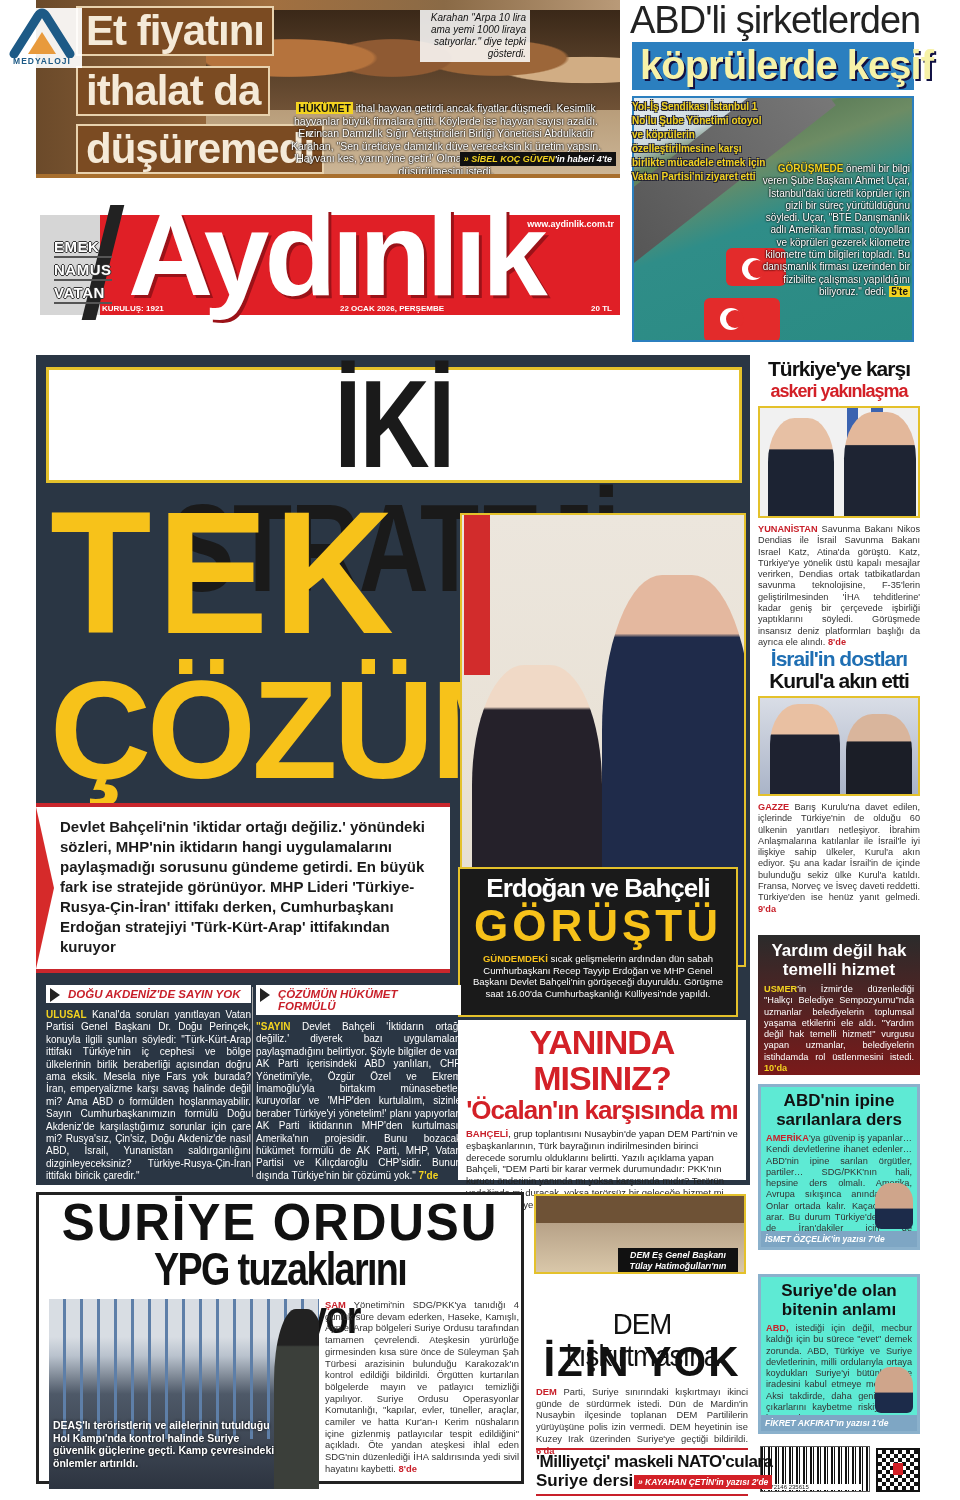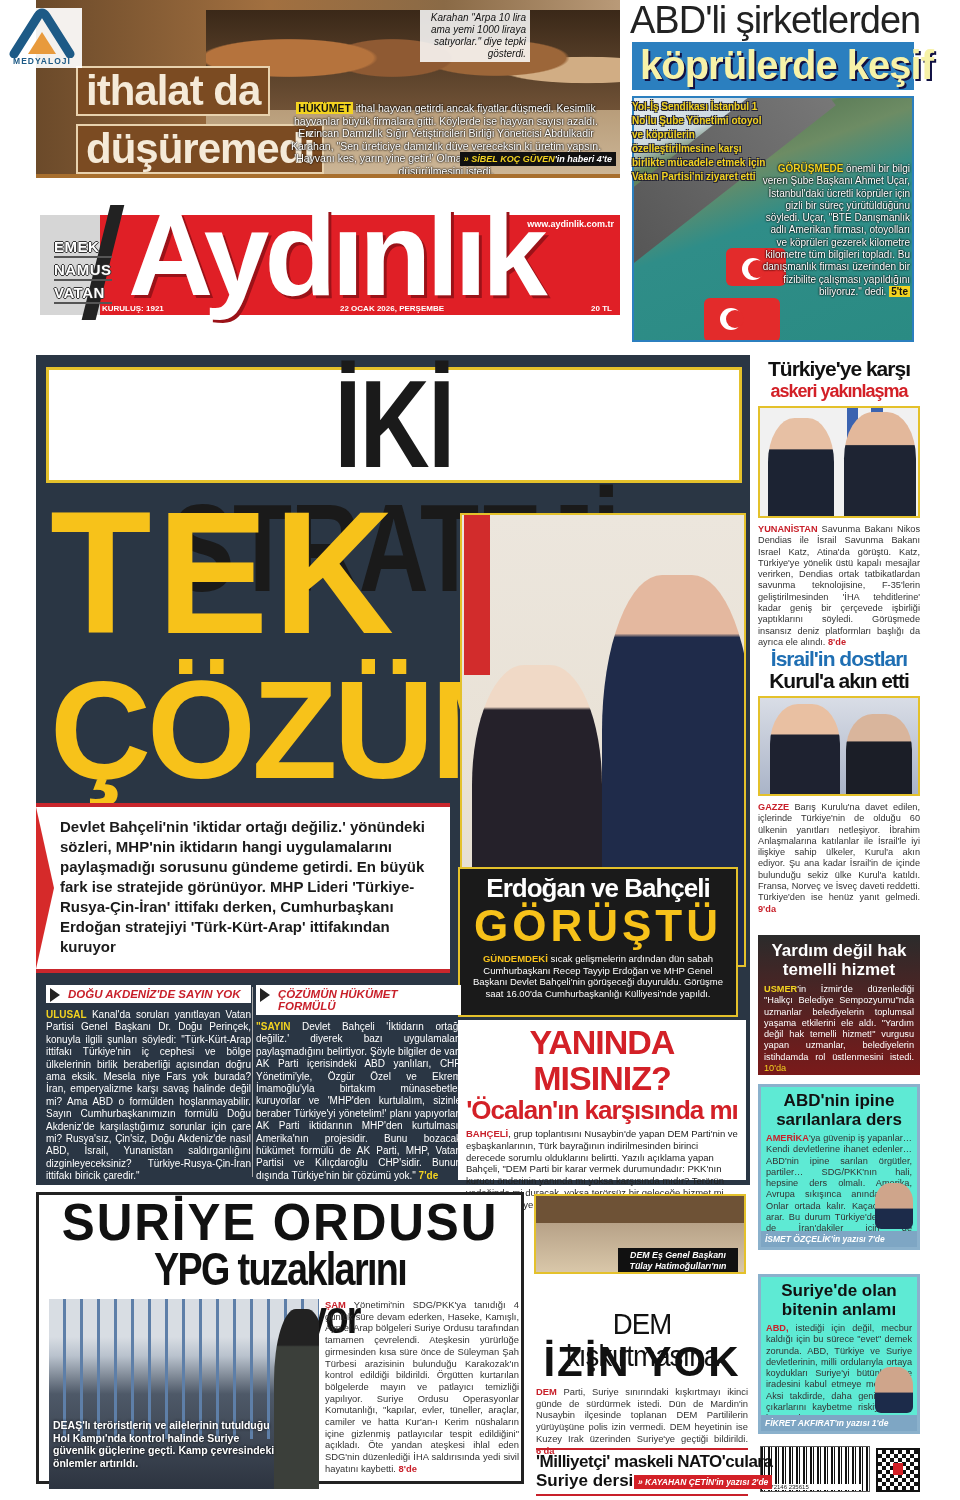--- a/index.html
+++ b/index.html
@@ -92,21 +92,21 @@
   .rc-title-blue { font-size:21px; font-weight:900; color:#1f6fb3; text-align:center; line-height:22px; letter-spacing:-1px; }
   .rc-photo { margin-top:4px; height:112px; border:2px solid #e4c12b; background:#e9ecf0; position:relative; overflow:hidden; }
   .rc-body { font-size:9.2px; line-height:11.3px; color:#333; text-align:justify; margin-top:6px; }
   .rc-body .kw { color:#c8202a; font-weight:700; }
   .rc-body .ref { color:#c8202a; font-weight:700; }
 
   #r-yardim { position:absolute; left:758px; top:935px; width:162px; height:140px; background:linear-gradient(180deg,#2b2b2b,#7a1a1a); padding:6px 6px; }
   #r-yardim .t { font-size:17px; font-weight:900; color:#fff; text-align:center; line-height:19px; }
   #r-yardim .b { font-size:9.2px; line-height:11.3px; color:#fff; text-align:justify; margin-top:5px; }
   #r-yardim .kw { color:#f3d320; font-weight:700; }
-  #r-yardim .ref { color:#f3d320; font-weight:400; }
+  #r-yardim .ref { color:#f3d320; font-weight:700; }
 
   .op-box { position:absolute; left:758px; width:162px; border:3px solid #8bb1cc; background:#5eead4; }
   .op-box .t { font-size:17px; font-weight:900; color:#111; text-align:center; line-height:19px; margin-top:4px; }
   .op-box .b { font-size:9.2px; line-height:11.3px; color:#333; padding:4px 5px; text-align:justify; }
   .op-box .kw { color:#c8202a; font-weight:700; }
   .op-box .by { background:#7ea6c4; color:#fff; font-size:8.5px; font-style:italic; font-weight:700; padding:3px 4px; position:relative; }
   .op-face { position:absolute; right:4px; width:38px; height:46px; border-radius:40% 40% 6px 6px; background:linear-gradient(180deg,#cfa58b 0 55%,#1c2b4a 56%); }
 
   #barcode { left:760px; top:1446px; width:110px; height:46px; border:1px solid #555; background:repeating-linear-gradient(90deg,#111 0 2px,#fff 2px 3px,#111 3px 4px,#fff 4px 7px); }
   #barcode-num { left:762px; top:1484px; font-size:6px; background:#fff; width:100px; }
@@ -138,20 +138,21 @@
   #nato-t2 { left:536px; top:1471px; font-size:17px; font-weight:900; color:#111; line-height:19px; }
   #nato-ref { left:634px; top:1475px; background:#d32027; color:#fff; font-size:8.5px; font-style:italic; font-weight:700; padding:2px 4px; }
   #dem-rule2 { left:536px; top:1494px; width:212px; height:2px; background:#c8202a; }
 </style>
 </head>
 <body>
 
 <div id="meat" class="abs">
   <div class="cows"></div>
   <div class="floor"></div>
+  <div class="meat-line cond" style="top:6px;">Et fiyatını</div>
   <div class="meat-line cond" style="top:66px;">ithalat da</div>
   <div class="meat-line cond" style="top:124px;">düşüremedi</div>
   <div id="meat-caption">Karahan "Arpa 10 lira ama yemi 1000 liraya satıyorlar." diye tepki gösterdi.</div>
   <div id="meat-body"><span class="kw">HÜKÜMET</span><span> ithal hayvan getirdi ancak fiyatlar düşmedi. Kesimlik hayvanlar büyük firmalara gitti. Köylerde ise hayvan sayısı azaldı. Erzincan Damızlık Sığır Yetiştiricileri Birliği Yöneticisi Abdulkadir Karahan, "Sen üreticiye damızlık düve vereceksin ki üretim yapsın. 'Hayvanı kes, yarın yine getir!' Olmaz!" dedi. Karahan maliyetlerin düşürülmesini istedi.</span></div>
   <div id="meat-ref"><span class="acc">» SİBEL KOÇ GÜVEN</span><span>'in haberi 4'te</span></div>
 </div>
 
 <div id="logo" class="abs">
   <svg width="80" height="50" viewBox="0 0 80 50">
     <path d="M12 46 L36 8 Q40 2 44 8 L68 46" fill="none" stroke="#1d5a86" stroke-width="9" stroke-linecap="round"></path>

